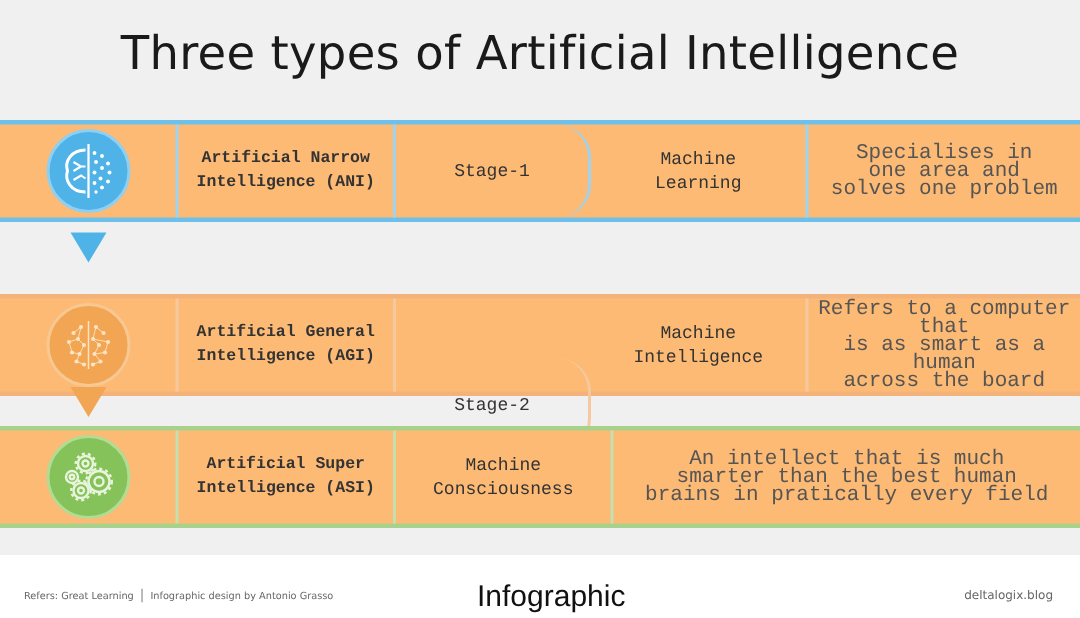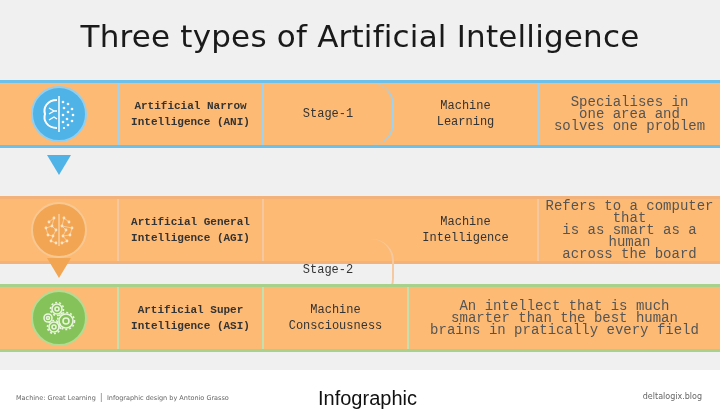--- a/index.html
+++ b/index.html
@@ -191,17 +191,17 @@
   </div>
   <div class="cell c-desc">
     <span class="desc-text">An intellect that is much
 smarter than the best human
 brains in pratically every field</span>
   </div>
 </div>
 
 <div class="footer">
   <div class="footer-source">
-    <span>Machine: Great Learning</span><span class="sep">|</span><span>Infographic design by Antonio Grasso</span>
+    <span>Refers: Great Learning</span><span class="sep">|</span><span>Infographic design by Antonio Grasso</span>
   </div>
   <div class="logo">Infographic</div>
   <div class="footer-site">deltalogix.blog</div>
 </div>
 
 </body></html>

